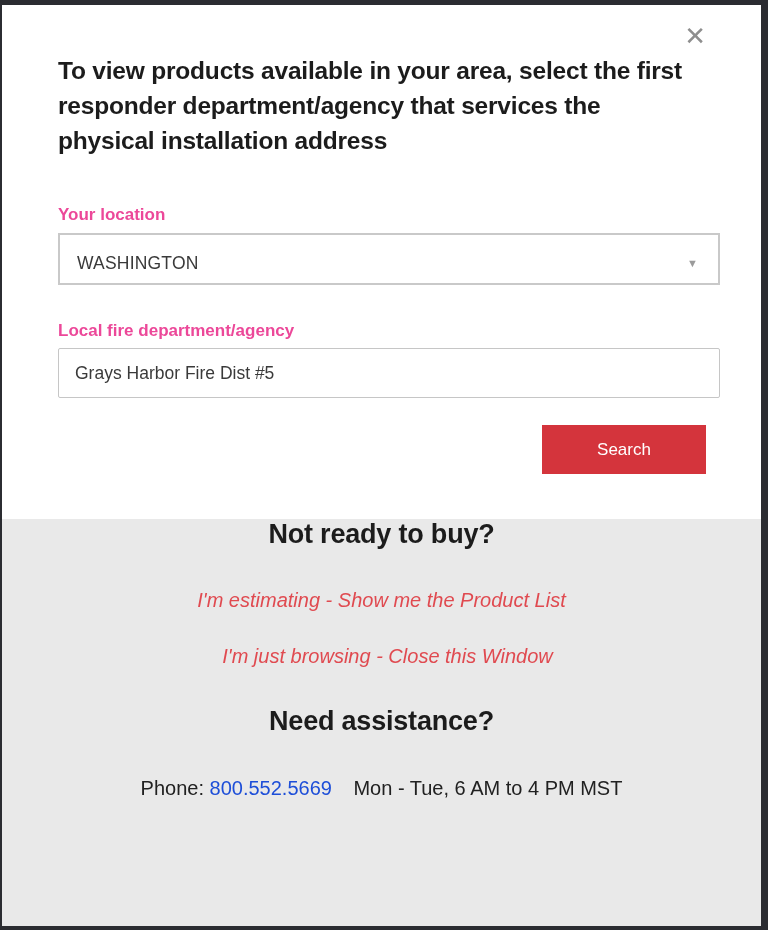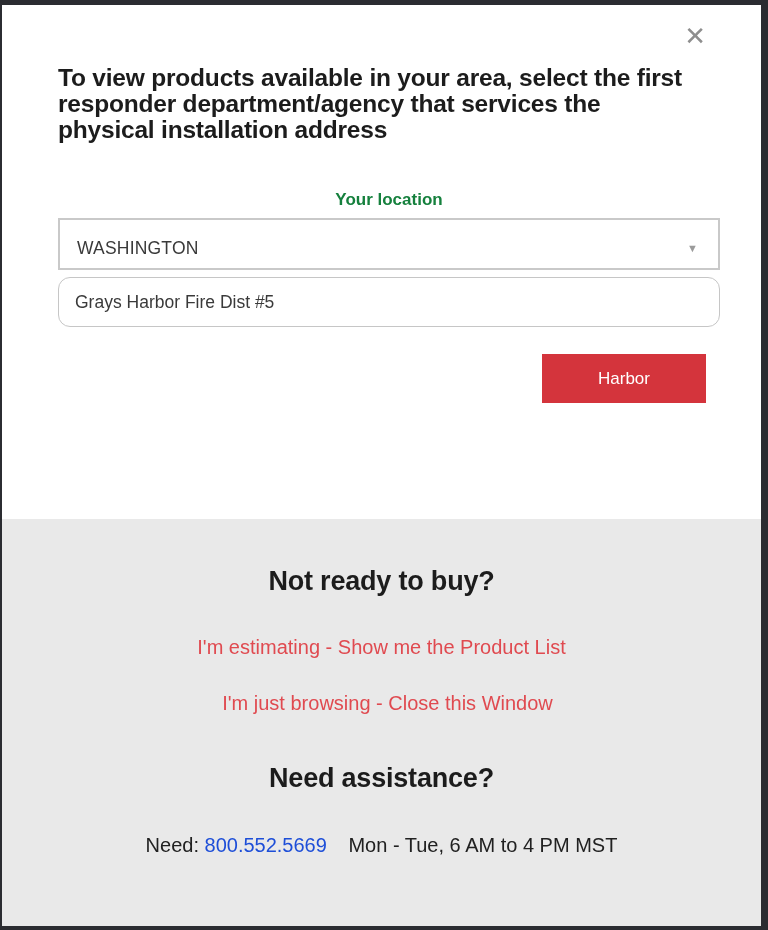--- a/index.html
+++ b/index.html
@@ -30,34 +30,33 @@
     position: absolute;
     top: 18px; right: 55px;
     font-size: 26px;
     font-weight: 900;
     color: #8e8e8e;
     line-height: 1;
     cursor: pointer;
     user-select: none;
   }
   .heading {
-    padding-top: 60px;
+    padding-top: 48px;
     width: 636px;
     font-size: 24.5px;
     font-weight: 600;
-    line-height: 26px;
+    line-height: 35px;
     letter-spacing: -0.2px;
     color: #1c1c1c;
   }
   .field-label {
     margin-top: 47px;
     font-size: 17px;
     font-weight: 700;
-    color: #15803d;
-    text-align: center;
+    color: #ec4899;
   }
   .select-box {
     margin-top: 8px;
     width: 662px;
     height: 52px;
     border: 2px solid #c9c9c9;
     background: #ffffff;
     display: flex;
     align-items: center;
     justify-content: space-between;
@@ -73,21 +72,21 @@
     font-size: 11px;
     color: #9b9b9b;
     line-height: 1;
   }
   .field-label.second { margin-top: 36px; }
   .text-input {
     margin-top: 7px;
     width: 662px;
     height: 50px;
     border: 1px solid #c6c6c6;
-    border-radius: 12px;
+    border-radius: 2px;
     padding: 0 16px;
     font-family: "Liberation Sans", "DejaVu Sans", sans-serif;
     font-size: 17.5px;
     color: #3a3a3a;
     background: #ffffff;
     outline: none;
   }
   .button-row {
     margin-top: 27px;
     display: flex;
@@ -111,28 +110,29 @@
     flex: 1;
     background: #e9e9e9;
     text-align: center;
   }
   .gray-heading {
     font-size: 27px;
     font-weight: 700;
     letter-spacing: -0.2px;
     color: #1c1c1c;
   }
-  .gray-heading.first { padding-top: 47px; }
-  .gray-heading.second { margin-top: 48px; }
+  .gray-heading.first { }
+  .gray-heading.second { margin-top: 38px; }
   .red-link {
     display: block;
     font-size: 20px;
     color: #e04a50;
     text-decoration: none;
     cursor: pointer;
+    font-style: italic;
   }
   .red-link.first { margin-top: 39px; }
   .red-link.second { margin-top: 33px; padding-left: 12px; }
   .phone-line {
     margin-top: 40px;
     font-size: 20px;
     color: #212121;
   }
   .phone-number {
     color: #1d4ed8;
@@ -152,38 +152,39 @@
 
       <h1 class="heading">To view products available in your area, select the first responder department/agency that services the physical installation address</h1>
 
       <div class="field-label">Your location</div>
 
       <div class="select-box">
         <span class="value">WASHINGTON</span>
         <span class="select-arrow">▼</span>
       </div>
 
+      <div class="field-label second">Local fire department/agency</div>
 
       <input class="text-input" type="text" value="Grays Harbor Fire Dist #5" style="">
 
       <div class="button-row">
-        <button class="search-btn">Harbor</button>
+        <button class="search-btn">Search</button>
       </div>
     </div>
 
     <div class="gray-section">
       <div class="gray-heading first">Not ready to buy?</div>
 
       <a class="red-link first">I'm estimating - Show me the Product List</a>
 
       <a class="red-link second">I'm just browsing - Close this Window</a>
 
       <div class="gray-heading second">Need assistance?</div>
 
       <div class="phone-line">
-        <span>Need:</span>
+        <span>Phone:</span>
         <a class="phone-number">800.552.5669</a>
         <span class="hours">Mon - Tue, 6 AM to 4 PM MST</span>
       </div>
     </div>
 
   </div>
 </div>
 
 </body></html>

